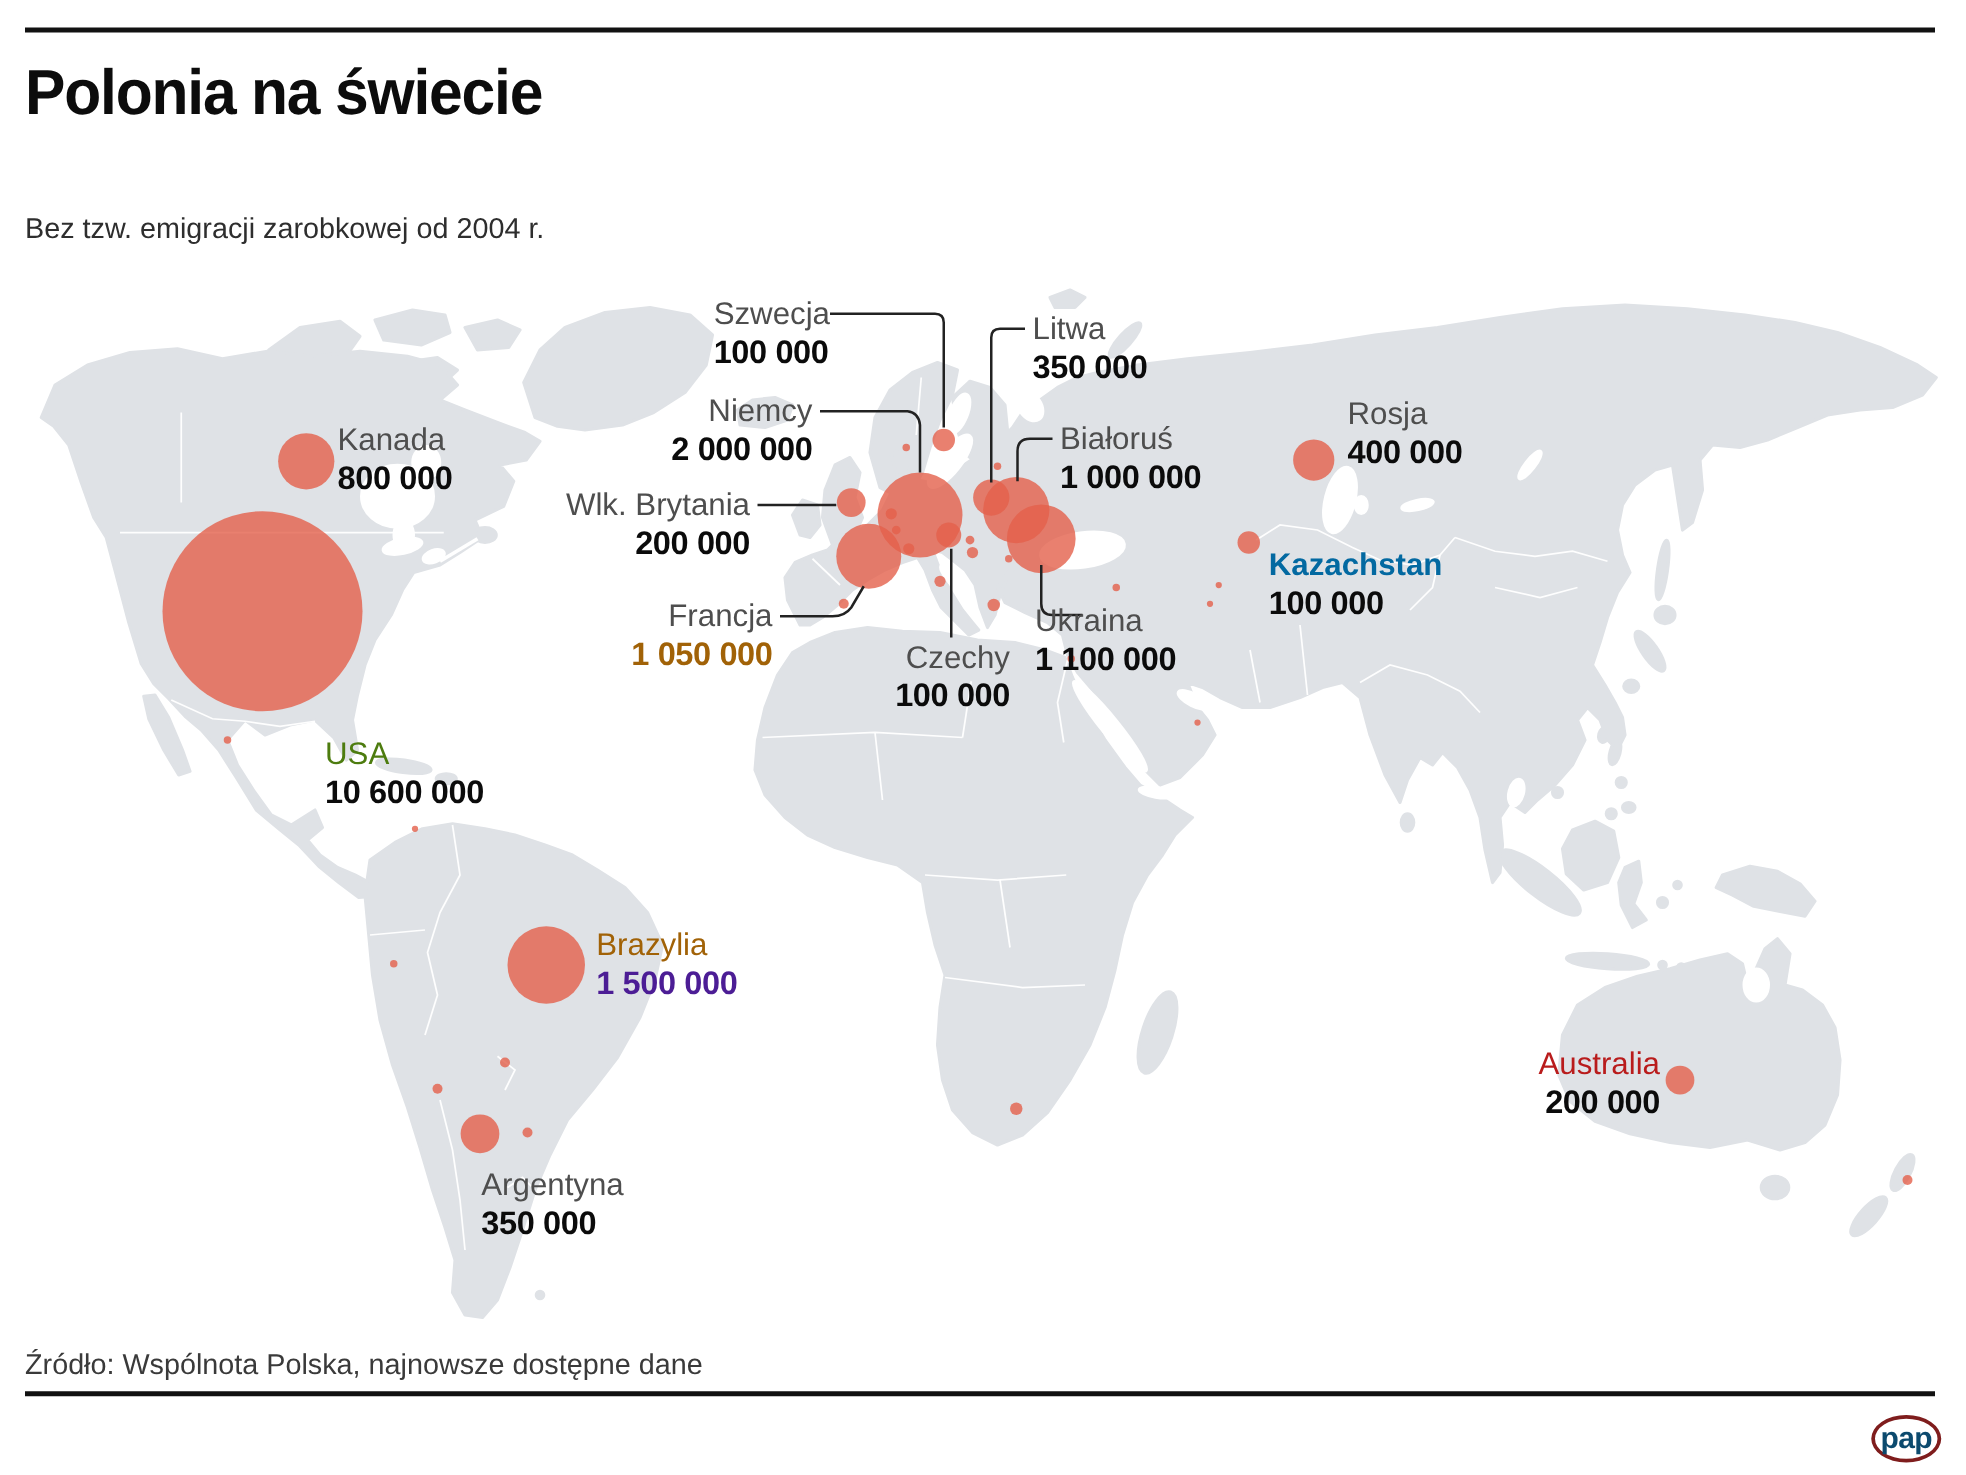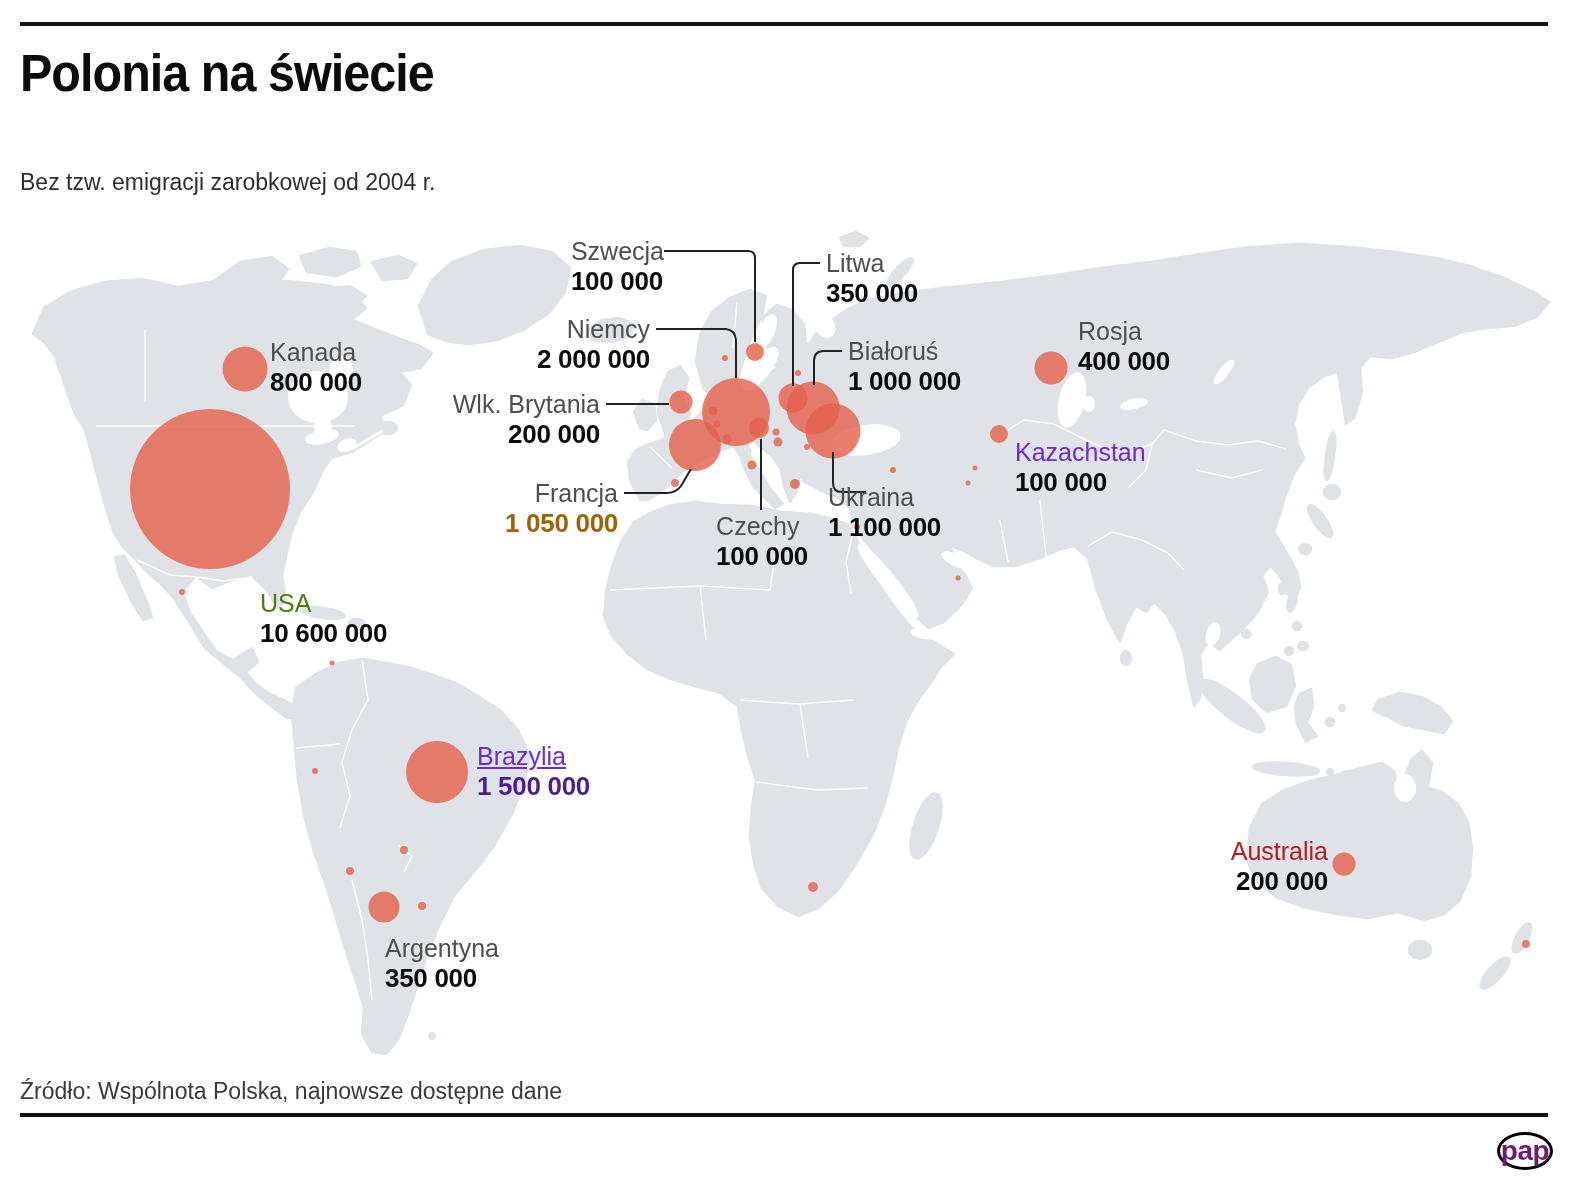--- a/index.html
+++ b/index.html
@@ -7,23 +7,23 @@
         font-family:"Liberation Sans","DejaVu Sans",sans-serif;}
   .rule{position:absolute;left:20px;width:1528px;height:4px;background:#111;}
   .rule.top{top:22px;}
   .rule.bottom{top:1113px;}
   .title{position:absolute;left:20px;top:44px;font-size:51px;font-weight:800;color:#0c0c0c;
          letter-spacing:-1px;transform:scaleX(.95);transform-origin:left top;white-space:nowrap;}
   .subtitle{position:absolute;left:20px;top:133px;font-size:22px;font-weight:700;color:#111;
             letter-spacing:0;white-space:nowrap;}
   .note{position:absolute;left:20px;top:169px;font-size:23px;font-weight:400;color:#2e2e2e;white-space:nowrap;}
   .source{position:absolute;left:20px;top:1078px;font-size:23px;font-weight:400;color:#3a3a3a;white-space:nowrap;}
-  .pap{position:absolute;left:1497px;top:1132px;width:50px;height:32px;border:3px solid #000000;
+  .pap{position:absolute;left:1497px;top:1132px;width:50px;height:32px;border:3px solid #7f1d1d;
        border-radius:50%;display:flex;align-items:center;justify-content:center;
-       font-size:28px;font-weight:800;color:#701a75;letter-spacing:-.5px;}
+       font-size:24px;font-weight:800;color:#0c4a6e;letter-spacing:-.5px;}
   #map-svg{position:absolute;left:0;top:0;}
   #country-labels{position:absolute;left:0;top:0;width:1573px;height:1180px;pointer-events:none;}
   .clabel{position:absolute;line-height:30px;white-space:nowrap;}
   .cname{font-size:25px;font-weight:400;color:#4e4e4e;}
   .cvalue{font-size:26px;font-weight:700;color:#0b0b0b;letter-spacing:-.3px;}
 </style>
 </head>
 <body>
 
 <div class="page">
@@ -189,21 +189,21 @@
   <div id="country-labels">
       <div class="clabel" style="left: 260px; top: 548px;">
         <div class="cname" style="color: #4d7c0f; margin-top: 40px;">USA</div>
         <div class="cvalue" style="color: rgb(11, 11, 11);">10 600 000</div>
       </div>
       <div class="clabel" style="right: 923px; text-align: right; top: 314px;">
         <div class="cname" style="color: rgb(78, 78, 78);">Niemcy</div>
         <div class="cvalue" style="color: rgb(11, 11, 11);">2 000 000</div>
       </div>
       <div class="clabel" style="left: 477px; top: 741px;">
-        <div class="cname" style="color: #6d28d9; text-decoration: underline;">Brazylia</div>
+        <div class="cname" style="color: #a16207;">Brazylia</div>
         <div class="cvalue" style="color: #4c1d95;">1 500 000</div>
       </div>
       <div class="clabel" style="left: 828px; top: 482px;">
         <div class="cname" style="color: rgb(78, 78, 78);">Ukraina</div>
         <div class="cvalue" style="color: rgb(11, 11, 11);">1 100 000</div>
       </div>
       <div class="clabel" style="right: 955px; text-align: right; top: 478px;">
         <div class="cname" style="color: rgb(78, 78, 78);">Francja</div>
         <div class="cvalue" style="color: #a16207;">1 050 000</div>
       </div>
@@ -232,26 +232,26 @@
         <div class="cvalue" style="color: rgb(11, 11, 11);">200 000</div>
       </div>
       <div class="clabel" style="right: 245px; text-align: right; top: 836px;">
         <div class="cname" style="color: #b91c1c;">Australia</div>
         <div class="cvalue" style="color: rgb(11, 11, 11);">200 000</div>
       </div>
       <div class="clabel" style="right: 909px; text-align: left; top: 236px;">
         <div class="cname" style="color: rgb(78, 78, 78);">Szwecja</div>
         <div class="cvalue" style="color: rgb(11, 11, 11);">100 000</div>
       </div>
-      <div class="clabel" style="right: 765px; top: 511px;">
+      <div class="clabel" style="right: 765px; text-align: right; top: 511px;">
         <div class="cname" style="color: rgb(78, 78, 78);">Czechy</div>
         <div class="cvalue" style="color: rgb(11, 11, 11);">100 000</div>
       </div>
       <div class="clabel" style="left: 1015px; top: 437px;">
-        <div class="cname" style="color: #6d28d9;">Kazachstan</div>
+        <div class="cname" style="color: #0369a1; font-weight: bold;">Kazachstan</div>
         <div class="cvalue" style="color: rgb(11, 11, 11);">100 000</div>
       </div>
     </div>
 
   <div class="rule top"></div>
   <div class="title">Polonia na świecie</div>
   <div class="note">Bez tzw. emigracji zarobkowej od 2004 r.</div>
 
   <div class="source">Źródło: Wspólnota Polska, najnowsze dostępne dane</div>
   <div class="rule bottom"></div>

